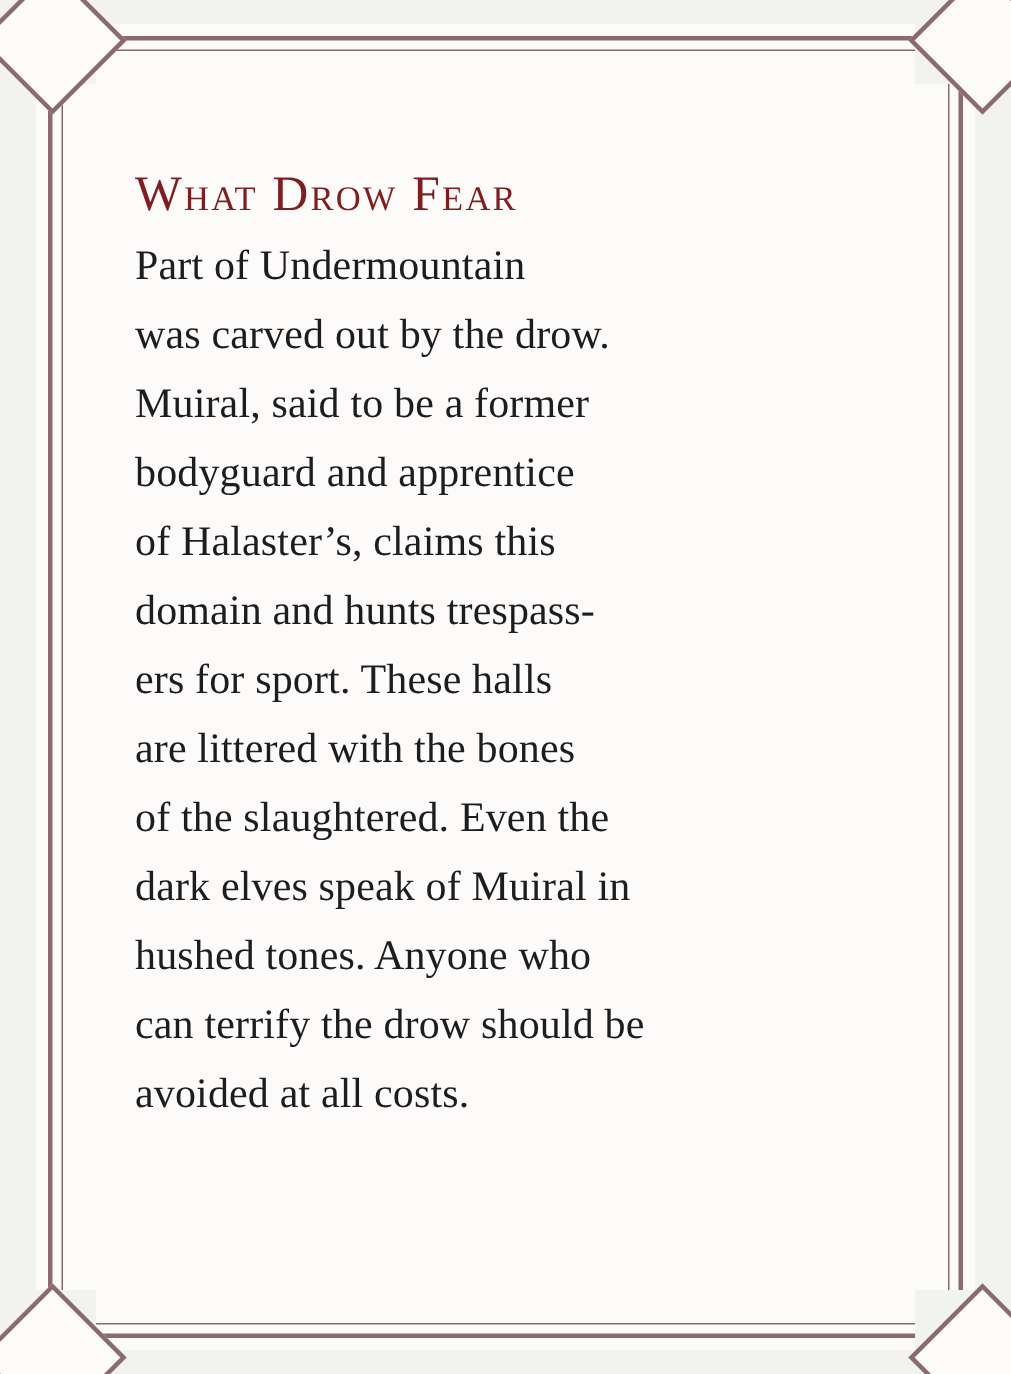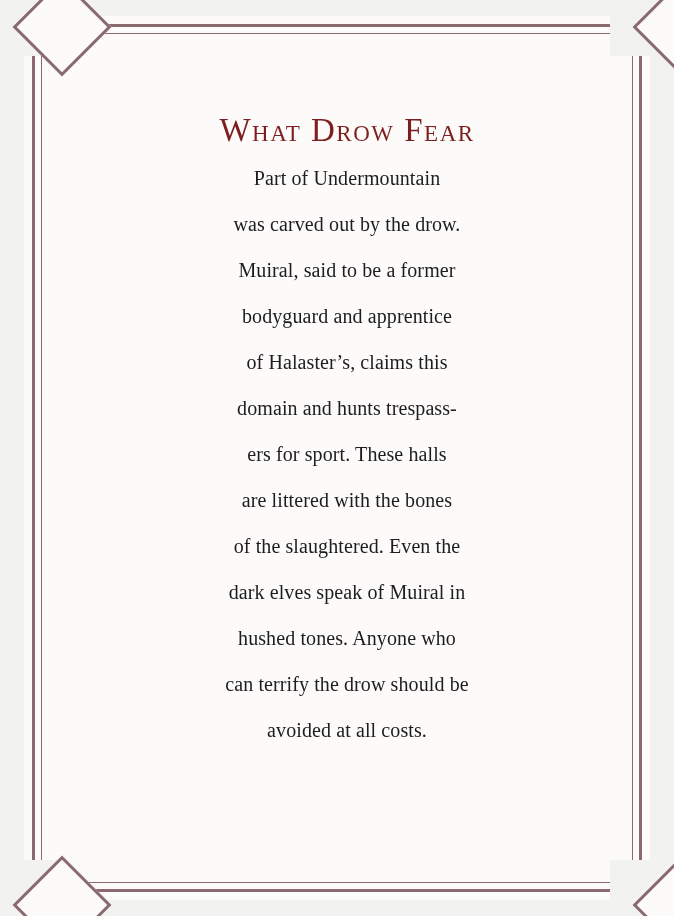--- a/index.html
+++ b/index.html
@@ -15,21 +15,20 @@
   }
 
   .card {
     position: absolute;
     left: 24px;
     top: 16px;
     width: 626px;
     height: 884px;
     background: #fcfbf9;
     box-sizing: border-box;
-    text-align: center;
   }
 
   
   .frame-outer {
     position: absolute;
     left: 8px;
     top: 8px;
     right: 8px;
     bottom: 8px;
     border: 3px solid #8a6a6e;
@@ -92,21 +91,21 @@
     letter-spacing: 1.5px;
     font-variant: small-caps;
     text-transform: capitalize;
     margin: 0 0 6px 0;
     font-weight: 400;
   }
 
   .body-text {
     color: #1d1d20;
     font-family: "Liberation Serif", serif;
-    font-size: 20px;
+    font-size: 28px;
     line-height: 46px;
     margin: 0;
     white-space: pre-line;
     letter-spacing: 0.1px;
   }
 </style>
 </head>
 <body>
 
 <div class="card">

